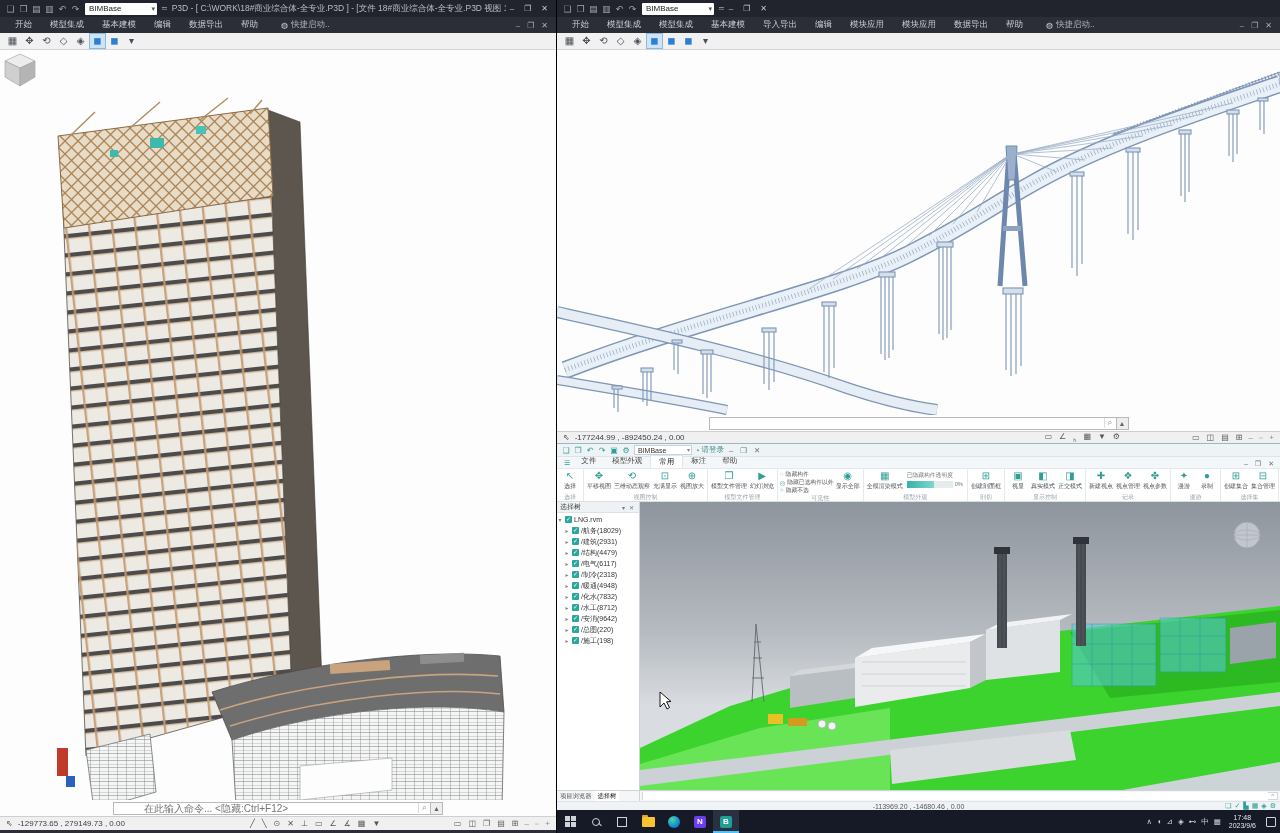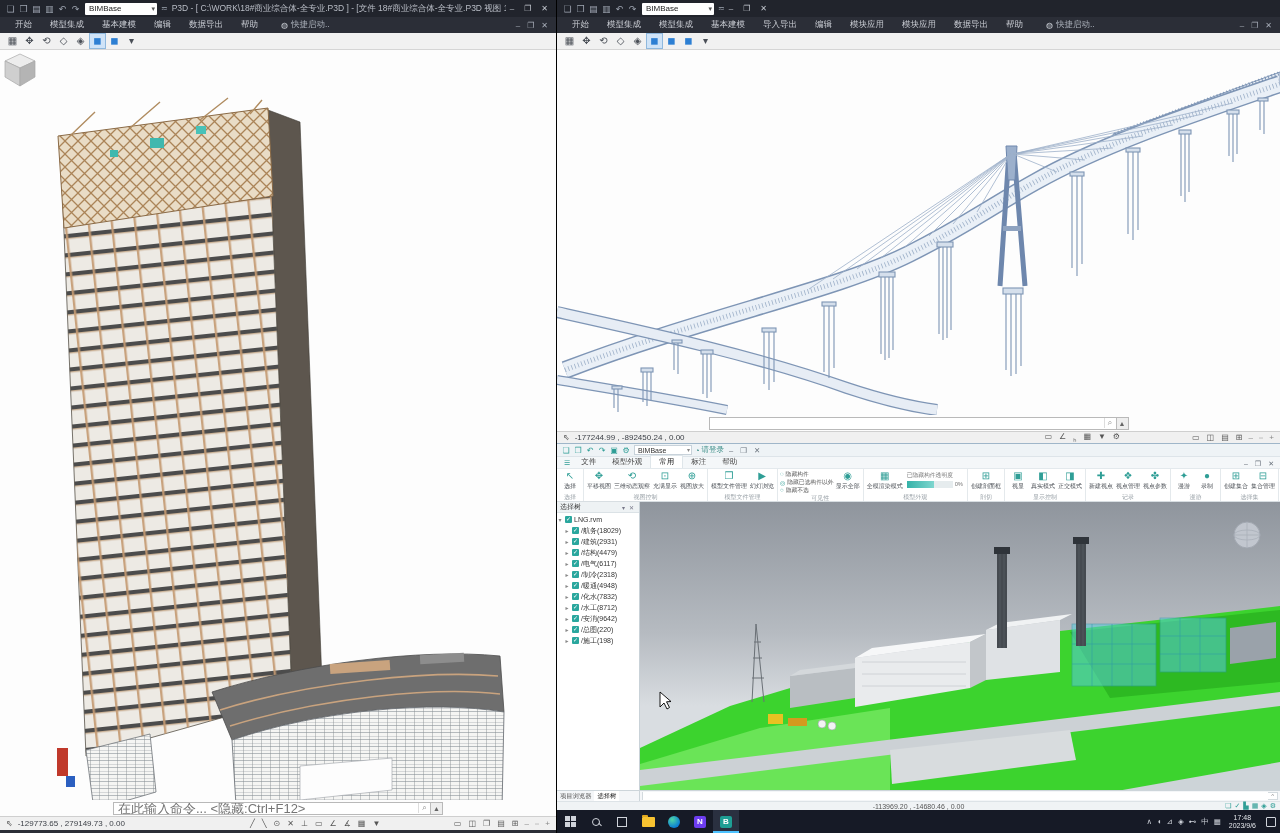--- a/index.html
+++ b/index.html
@@ -26,21 +26,21 @@
   .mspace{flex:1;}
   .doc-ctl{display:flex;gap:7px;color:#a7adb8;font-size:8px;padding-right:2px;}
   .toolbar{height:17px;background:#f1f1f1;border-bottom:1px solid #d5d5d5;display:flex;align-items:center;gap:2px;padding:0 5px;flex:none;}
   .ti{width:15px;height:14px;line-height:14px;text-align:center;font-size:10px;color:#4a4f57;}
   .ti.blue{color:#2d7fd3;}
   .ti.active{background:#cfe3f7;outline:1px solid #8fb8dd;}
   .viewport{flex:1;position:relative;background:#fdfdfd;overflow:hidden;}
   .viewport svg{position:absolute;left:0;top:0;}
   .cmdband{height:16px;background:#fdfdfd;display:flex;justify-content:center;align-items:center;flex:none;}
   .cmdbox{width:330px;height:13px;border:1px solid #b9b9b9;background:#fff;display:flex;align-items:center;}
-  .cmdbox input{flex:1;border:none;outline:none;font-size:13px;color:#888;padding:0 4px;height:11px;background:transparent;}
+  .cmdbox input{flex:1;border:none;outline:none;font-size:10px;color:#888;padding:0 4px;height:11px;background:transparent;margin-left:26px;}
   .cmdbox .mag{width:12px;text-align:center;color:#777;font-size:8px;border-left:1px solid #ddd;}
   .cmdbox .up{width:12px;text-align:center;color:#666;font-size:7px;border-left:1px solid #bbb;background:#eee;height:100%;line-height:12px;}
   .statusbar{height:14px;background:#f0f0f0;border-top:1px solid #cfcfcf;display:flex;align-items:center;font-size:8px;color:#3b3f46;padding:0 4px;gap:3px;flex:none;}
   .coords{white-space:nowrap;}
   .sb-ic{color:#555;font-size:8px;padding:0 2px;}
   .sb-right{display:flex;gap:4px;margin-left:auto;align-items:center;color:#555;}
   .zoomctl{color:#888;font-size:8px;letter-spacing:2px;}
   .darkstrip{height:3px;background:#2b2e37;flex:none;}
   .viewcube{position:absolute;top:12px;right:16px;width:40px;height:40px;}
 
@@ -437,21 +437,21 @@
         <span>请登录</span>
       </span>
       <span class="l-wctl">
         <span>–</span>
         <span>❐</span>
         <span>✕</span>
       </span>
     </div>
     <div class="l-mbar">
       <span class="ham">☰</span>
-      <span id="lt-menus" style="display:flex;align-items:center;">
+      <span id="lt-menus" style="display:flex;align-items:flex-start;">
           <span class="l-mi">文件</span>
           <span class="l-mi">模型外观</span>
           <span class="l-mi active">常用</span>
           <span class="l-mi">标注</span>
           <span class="l-mi">帮助</span>
         </span>
       <span class="mspace"></span>
       <span class="l-wctl" style="font-size:7px;">
         <span>–</span>
         <span>❐</span>

